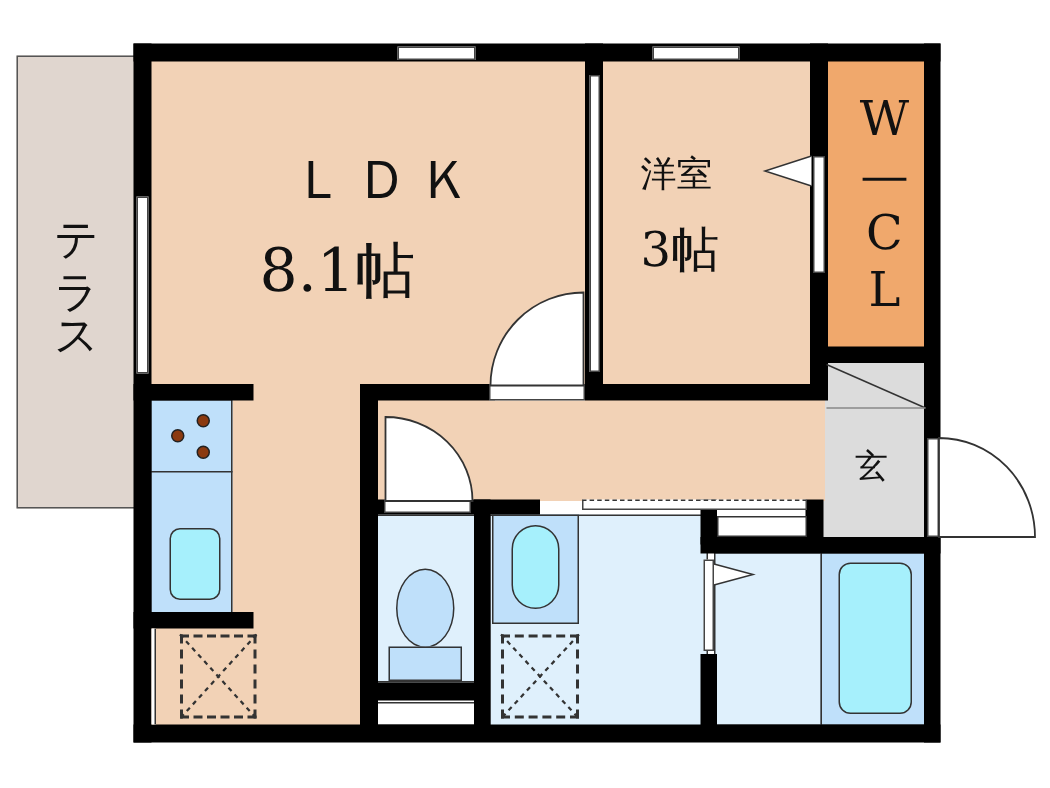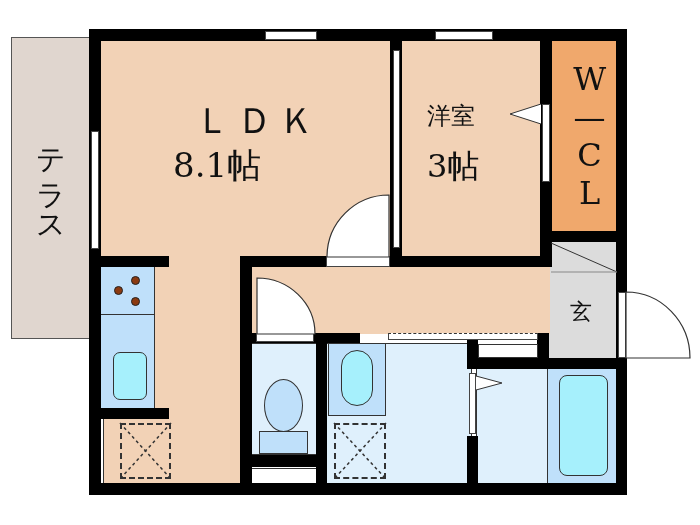--- a/index.html
+++ b/index.html
@@ -112,17 +112,17 @@
   </svg>
 <svg style="left:510px;top:104px;" width="32" height="24">
     <polyline points="31,0 0,10 31,20" fill="#fff" stroke="#333" stroke-width="1"></polyline>
   </svg>
 <svg style="left:551px;top:243px;" width="66" height="30">
     <line x1="0" y1="0" x2="66" y2="29" stroke="#333" stroke-width="1"></line>
     <line x1="0" y1="29" x2="66" y2="29" stroke="#888" stroke-width="1"></line>
   </svg>
 
 <div class="abs lbl" style="left:178px;top:102px;font-size:36px;letter-spacing:6px;margin-left:17px;">ＬＤＫ</div>
-<div class="abs lbl" style="left:173px;top:148px;font-size:34px;">8.1帖</div>
+<div class="abs lbl" style="left:173px;top:160px;font-size:40px;">8.1帖</div>
 <div class="abs lbl" style="left:427px;top:104px;font-size:24px;">洋室</div>
 <div class="abs lbl" style="left:427px;top:150px;font-size:32px;">3帖</div>
 <div class="abs lbl vert" style="left:572px;top:60px;font-size:32px;">W—CL</div>
 <div class="abs lbl sans" style="left:570px;top:300px;font-size:22px;">玄</div>
 
 </body></html>

